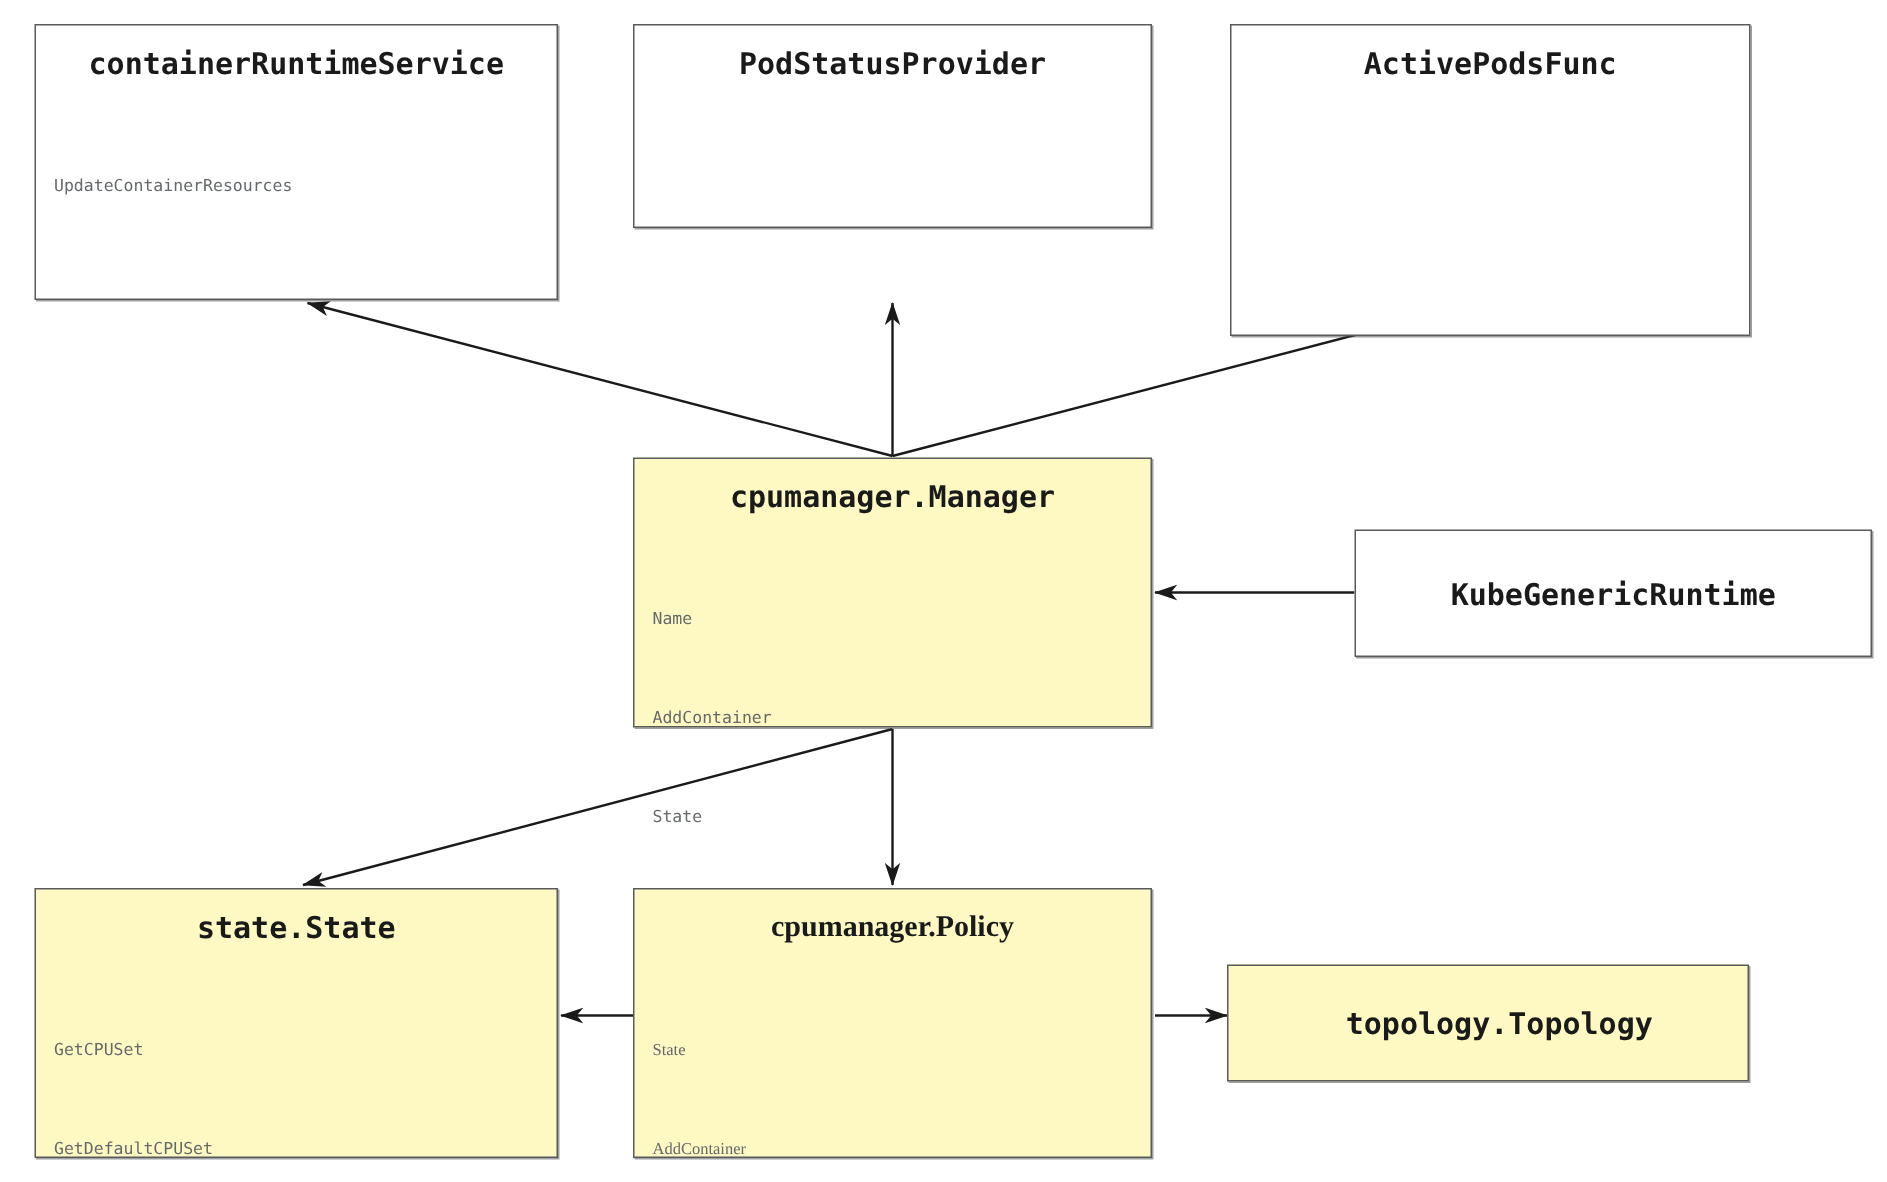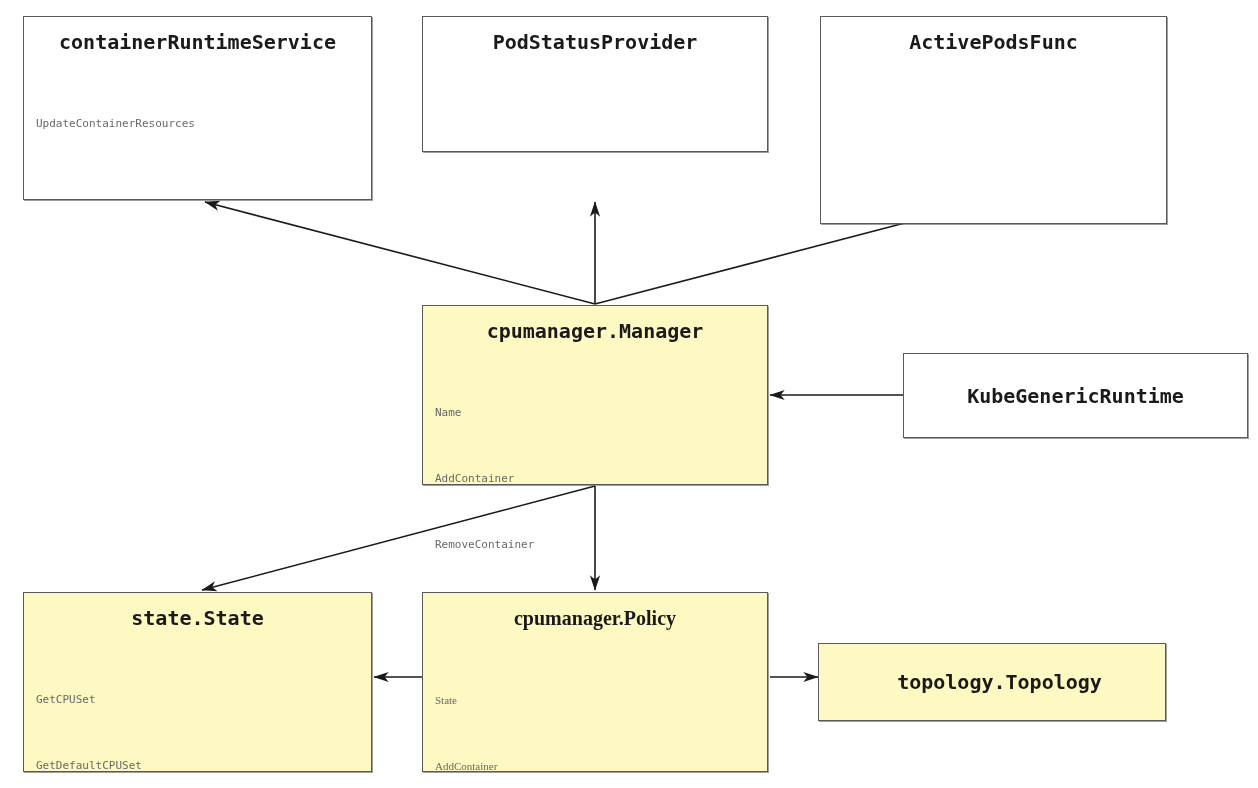--- a/index.html
+++ b/index.html
@@ -104,21 +104,20 @@
   <div class="node" style="left:820px; top:16px; width:347px; height:208px;">
     <div class="node-title">ActivePodsFunc</div>
     <div class="node-methods"></div>
   </div>
 
   <div class="node filled" style="left:422px; top:305px; width:346px; height:180px;">
     <div class="node-title">cpumanager.Manager</div>
     <div class="node-methods">
       <span class="method">Name</span>
       <span class="method">AddContainer</span>
-      <span class="method">RemoveContainer</span>
       <span class="method">State</span>
     </div>
   </div>
 
   <div class="node filled" style="left:23px; top:592px; width:349px; height:180px;">
     <div class="node-title">state.State</div>
     <div class="node-methods">
       <span class="method">GetCPUSet</span>
       <span class="method">GetDefaultCPUSet</span>
       

